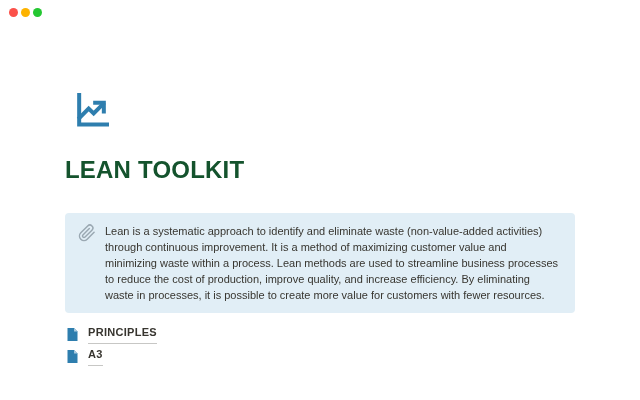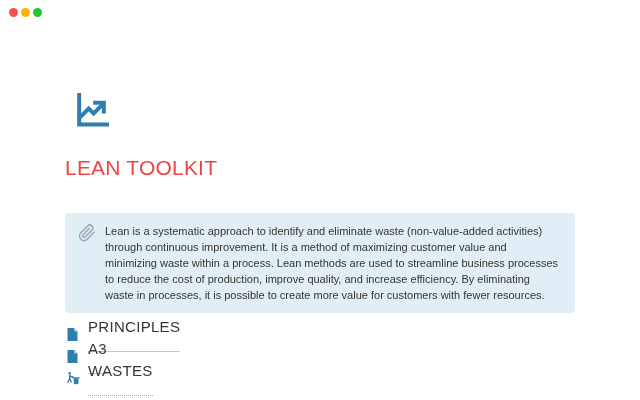--- a/index.html
+++ b/index.html
@@ -12,40 +12,40 @@
   .traffic{position:absolute;top:8px;left:9px;display:flex;gap:3px;}
   .dot{width:9px;height:9px;border-radius:50%;}
   .dot.red{background:#fb514a;}
   .dot.yellow{background:#fdb300;}
   .dot.green{background:#24c732;}
   
   .bigicon{position:absolute;top:90px;left:72px;width:40px;height:40px;}
   
   .page-title{
     position:absolute;top:156px;left:65px;margin:0;
-    font-size:21px;font-weight:400;letter-spacing:.2px;color:#ef4444;
+    font-size:24px;font-weight:700;letter-spacing:.2px;color:#14532d;
   }
   
   .callout{
     position:absolute;top:213px;left:65px;width:510px;box-sizing:border-box;
     background:#e1eef6;border-radius:4px;
     padding:10px 16px 10px 13px;
     display:flex;align-items:flex-start;
   }
   .callout .clip{flex:0 0 auto;width:18px;height:18px;margin-right:9px;margin-top:1px;}
   .callout-text{
     font-size:11px;line-height:16px;color:#37352f;margin:0;
   }
   
   .links{position:absolute;top:327px;left:65px;display:flex;flex-direction:column;}
   .link-row{display:flex;align-items:center;height:15px;margin-bottom:7px;cursor:pointer;width:max-content;}
   .link-row .licon{flex:0 0 auto;width:15px;height:15px;margin-right:8px;display:block;}
   .link-label{
-    font-size:15px;font-weight:400;letter-spacing:.3px;color:#37352f;
-    padding-bottom:16px;border-bottom:1px solid rgba(55,53,47,.28);
+    font-size:11px;font-weight:700;letter-spacing:.3px;color:#37352f;
+    padding-bottom:5px;border-bottom:1px solid rgba(55,53,47,.28);
   }
   .link-label.dotted{border-bottom:1px dotted rgba(69,128,164,.65);}
 </style>
 </head>
 <body>
 
 <div class="traffic">
   <span class="dot red"></span>
   <span class="dot yellow"></span>
   <span class="dot green"></span>
@@ -85,28 +85,14 @@
   <div class="link-row">
     <span class="licon">
       <svg viewBox="0 0 24 24" width="15" height="15">
         <path d="M4 1.5 H14.5 L20 7 V22.5 H4 Z" fill="#2e7eae"></path>
         <path d="M14.5 1.5 L20 7 H14.5 Z" fill="#aecde0"></path>
       </svg>
     </span>
     <span class="link-label">A3</span>
   </div>
 
-  <div class="link-row">
-    <span class="licon">
-      <svg viewBox="0 0 24 24" width="15" height="15" fill="none" stroke="#2e7eae" stroke-width="2.2" stroke-linecap="round">
-        <circle cx="7.5" cy="3.6" r="2" fill="#2e7eae" stroke="none"></circle>
-        <path d="M7.5 6.5 L7.5 12"></path>
-        <path d="M7.5 8 L13.5 10"></path>
-        <path d="M7.5 12 L4.5 18"></path>
-        <path d="M7.5 12 L10 17.5"></path>
-        <rect x="14" y="11.5" width="7.5" height="9.5" fill="#2e7eae" stroke="none"></rect>
-        <path d="M13 11 H22.5" stroke-width="1.8"></path>
-      </svg>
-    </span>
-    <span class="link-label dotted">WASTES</span>
-  </div>
 
 </div>
 
 </body></html>

